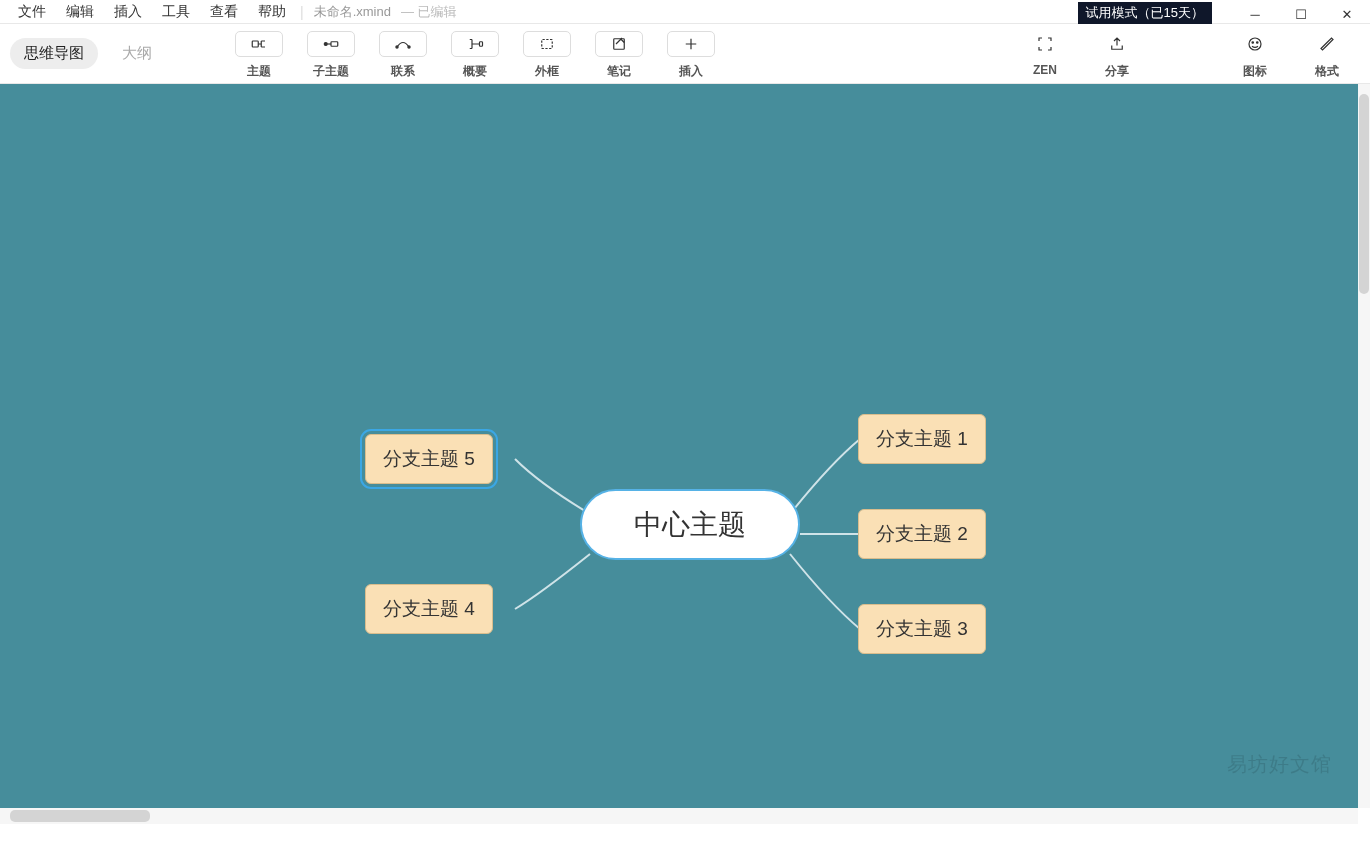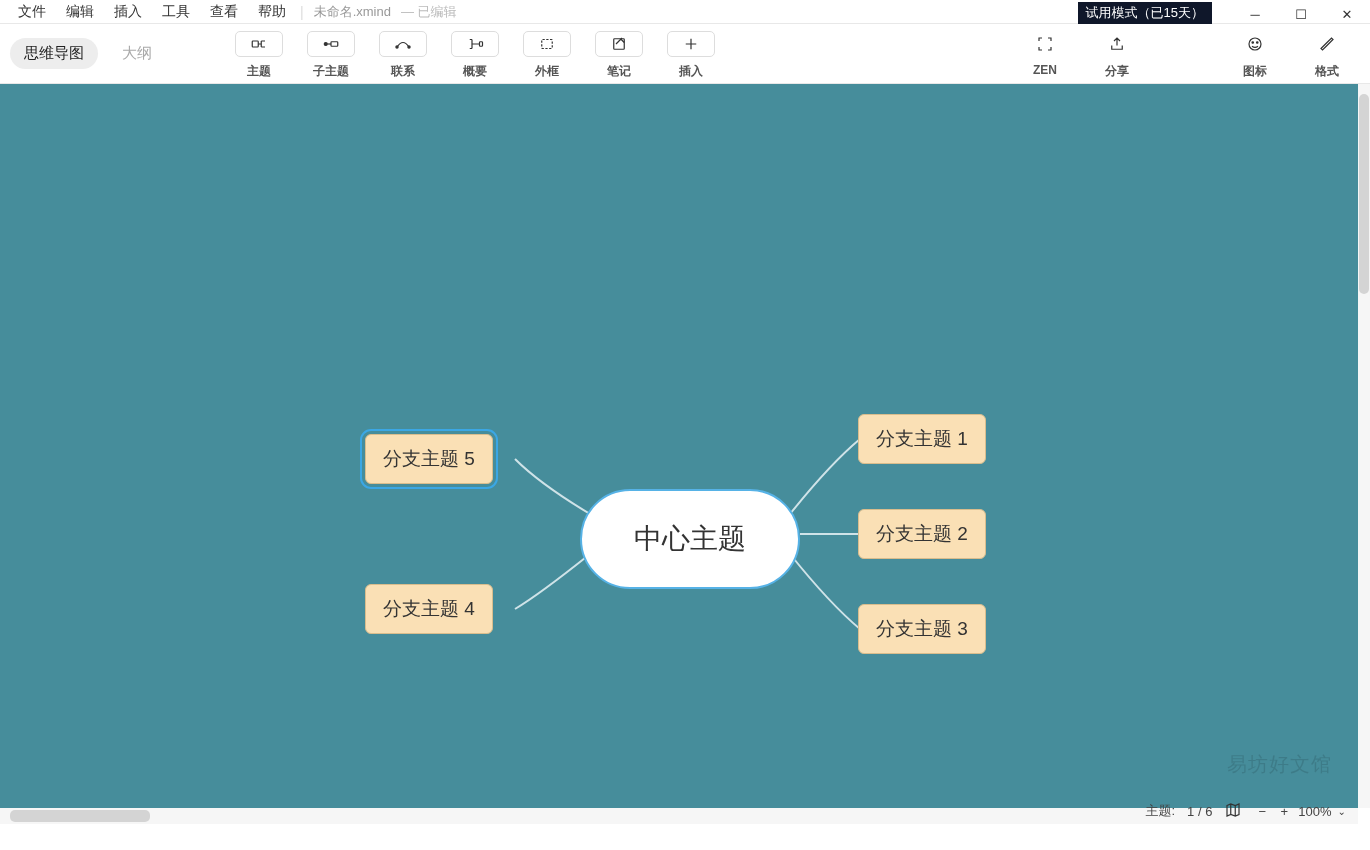--- a/index.html
+++ b/index.html
@@ -31,21 +31,21 @@
 
 .canvas-wrap { position: relative; width: 100%; height: 740px; }
 .canvas { position: absolute; inset: 0 12px 16px 0; background: #468d9b; overflow: hidden; }
 .scrollbar-v { position: absolute; right: 0; top: 0; width: 12px; height: calc(100% - 16px); background: #f6f6f6; }
 .scrollbar-v .thumb { position: absolute; left: 1px; right: 1px; top: 10px; height: 200px; background: #d4d4d4; border-radius: 5px; }
 .scrollbar-h { position: absolute; left: 0; right: 12px; bottom: 0; height: 16px; background: #f6f6f6; }
 .scrollbar-h .thumb { position: absolute; top: 2px; bottom: 2px; left: 10px; width: 140px; background: #d4d4d4; border-radius: 5px; }
 
 
 .node { position: absolute; display: flex; align-items: center; justify-content: center; font-weight: 500; }
-.node.central { left: 580px; top: 405px; width: 220px; height: 100px; background: #fff; border-radius: 50px; border: 2px solid #56b2e6; font-size: 28px; color: #333; }
+.node.central { left: 580px; top: 405px; width: 220px; height: 71px; background: #fff; border-radius: 50px; border: 2px solid #56b2e6; font-size: 28px; color: #333; }
 .node.branch { width: 128px; height: 50px; background: #fae0b5; border: 1px solid #d9bd8d; border-radius: 6px; font-size: 19px; color: #333; }
 .node.branch.selected { outline: 2px solid #3ba7e5; outline-offset: 3px; }
 .connector { stroke: #cfe3e8; stroke-width: 2; fill: none; }
 
 
 .statusbar { position: absolute; bottom: 0; right: 12px; height: 26px; display: flex; align-items: center; gap: 12px; font-size: 13px; color: #444; padding: 0 12px; }
 .statusbar .zoom-group { display: flex; align-items: center; gap: 6px; }
 .statusbar .zbtn { width: 16px; text-align: center; cursor: pointer; }
 .watermark { position: absolute; right: 26px; bottom: 30px; font-size: 20px; color: rgba(0,0,0,0.12); font-weight: 500; letter-spacing: 1px; pointer-events: none; }
 
@@ -201,26 +201,13 @@
     <div class="node branch selected" style="left:365px;top:350px">分支主题 5</div>
     <div class="watermark">易坊好文馆</div>
   </div>
   <div class="scrollbar-v">
       <div class="thumb"></div>
     </div>
   <div class="scrollbar-h">
       <div class="thumb"></div>
     </div>
 
-  <div class="statusbar">
-    <span>主题:</span>
-    <span>1 / 6</span>
-    <span><svg class="icon" viewBox="0 0 24 24">
-          <path d="M4 6l5-2 6 2 5-2v14l-5 2-6-2-5 2zM9 4v14M15 6v14"></path>
-        </svg></span>
-    <div class="zoom-group">
-      <span class="zbtn">−</span>
-      <span class="zbtn">+</span>
-      <span>100%</span>
-      <span style="font-size:10px">⌄</span>
-    </div>
-  </div>
 </div>
 
 </body></html>

